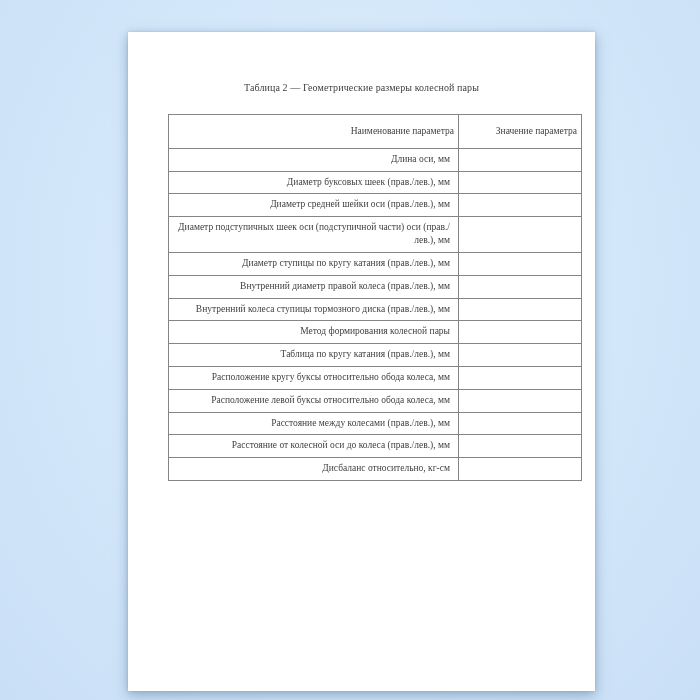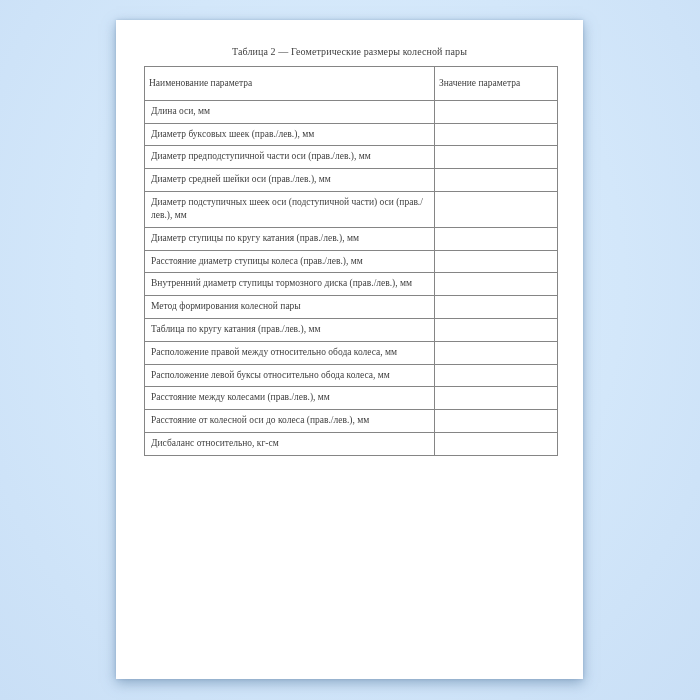--- a/index.html
+++ b/index.html
@@ -1,15 +1,15 @@
 <!DOCTYPE html>
 <html><head>
 <meta charset="utf-8">
 <style>
-  * { margin: 0; padding: 0; box-sizing: border-box; }
+  * { margin: 0; padding: 12px; box-sizing: border-box; }
   html, body { width: 700px; height: 700px; overflow: hidden; }
   body {
     font-family: "Liberation Serif", "DejaVu Serif", serif;
     background: radial-gradient(ellipse at 50% 40%, #dceefd 0%, #d3e7fa 55%, #c9dff6 100%);
     position: relative;
   }
   .page {
     position: absolute;
     left: 116px;
     top: 20px;
@@ -35,25 +35,25 @@
   col.c2 { width: 123px; }
   th, td {
     border: 1px solid #858585;
     color: #3f3f3f;
     font-size: 9.5px;
     font-weight: normal;
     line-height: 1.35;
     vertical-align: middle;
   }
   th {
-    text-align: left;
+    text-align: right;
     padding: 10px 4px;
   }
   td.param-name {
-    text-align: left;
+    text-align: right;
     padding: 4px 8px 5px 6px;
   }
   td.param-value {
     padding: 4px 4px 5px 4px;
   }
 </style>
 </head>
 <body>
 
 <div class="page">
@@ -73,53 +73,49 @@
     <tbody>
         <tr>
     <td class="param-name">Длина оси, мм</td>
     <td class="param-value"></td>
   </tr>
         <tr>
     <td class="param-name">Диаметр буксовых шеек (прав./лев.), мм</td>
     <td class="param-value"></td>
   </tr>
         <tr>
-    <td class="param-name">Диаметр предподступичной части оси (прав./лев.), мм</td>
-    <td class="param-value"></td>
-  </tr>
-        <tr>
     <td class="param-name">Диаметр средней шейки оси (прав./лев.), мм</td>
     <td class="param-value"></td>
   </tr>
         <tr>
     <td class="param-name">Диаметр подступичных шеек оси (подступичной части) оси (прав./лев.), мм</td>
     <td class="param-value"></td>
   </tr>
         <tr>
     <td class="param-name">Диаметр ступицы по кругу катания (прав./лев.), мм</td>
     <td class="param-value"></td>
   </tr>
         <tr>
-    <td class="param-name">Расстояние диаметр ступицы колеса (прав./лев.), мм</td>
+    <td class="param-name">Внутренний диаметр правой колеса (прав./лев.), мм</td>
     <td class="param-value"></td>
   </tr>
         <tr>
-    <td class="param-name">Внутренний диаметр ступицы тормозного диска (прав./лев.), мм</td>
+    <td class="param-name">Внутренний колеса ступицы тормозного диска (прав./лев.), мм</td>
     <td class="param-value"></td>
   </tr>
         <tr>
     <td class="param-name">Метод формирования колесной пары</td>
     <td class="param-value"></td>
   </tr>
         <tr>
     <td class="param-name">Таблица по кругу катания (прав./лев.), мм</td>
     <td class="param-value"></td>
   </tr>
         <tr>
-    <td class="param-name">Расположение правой между относительно обода колеса, мм</td>
+    <td class="param-name">Расположение кругу буксы относительно обода колеса, мм</td>
     <td class="param-value"></td>
   </tr>
         <tr>
     <td class="param-name">Расположение левой буксы относительно обода колеса, мм</td>
     <td class="param-value"></td>
   </tr>
         <tr>
     <td class="param-name">Расстояние между колесами (прав./лев.), мм</td>
     <td class="param-value"></td>
   </tr>

